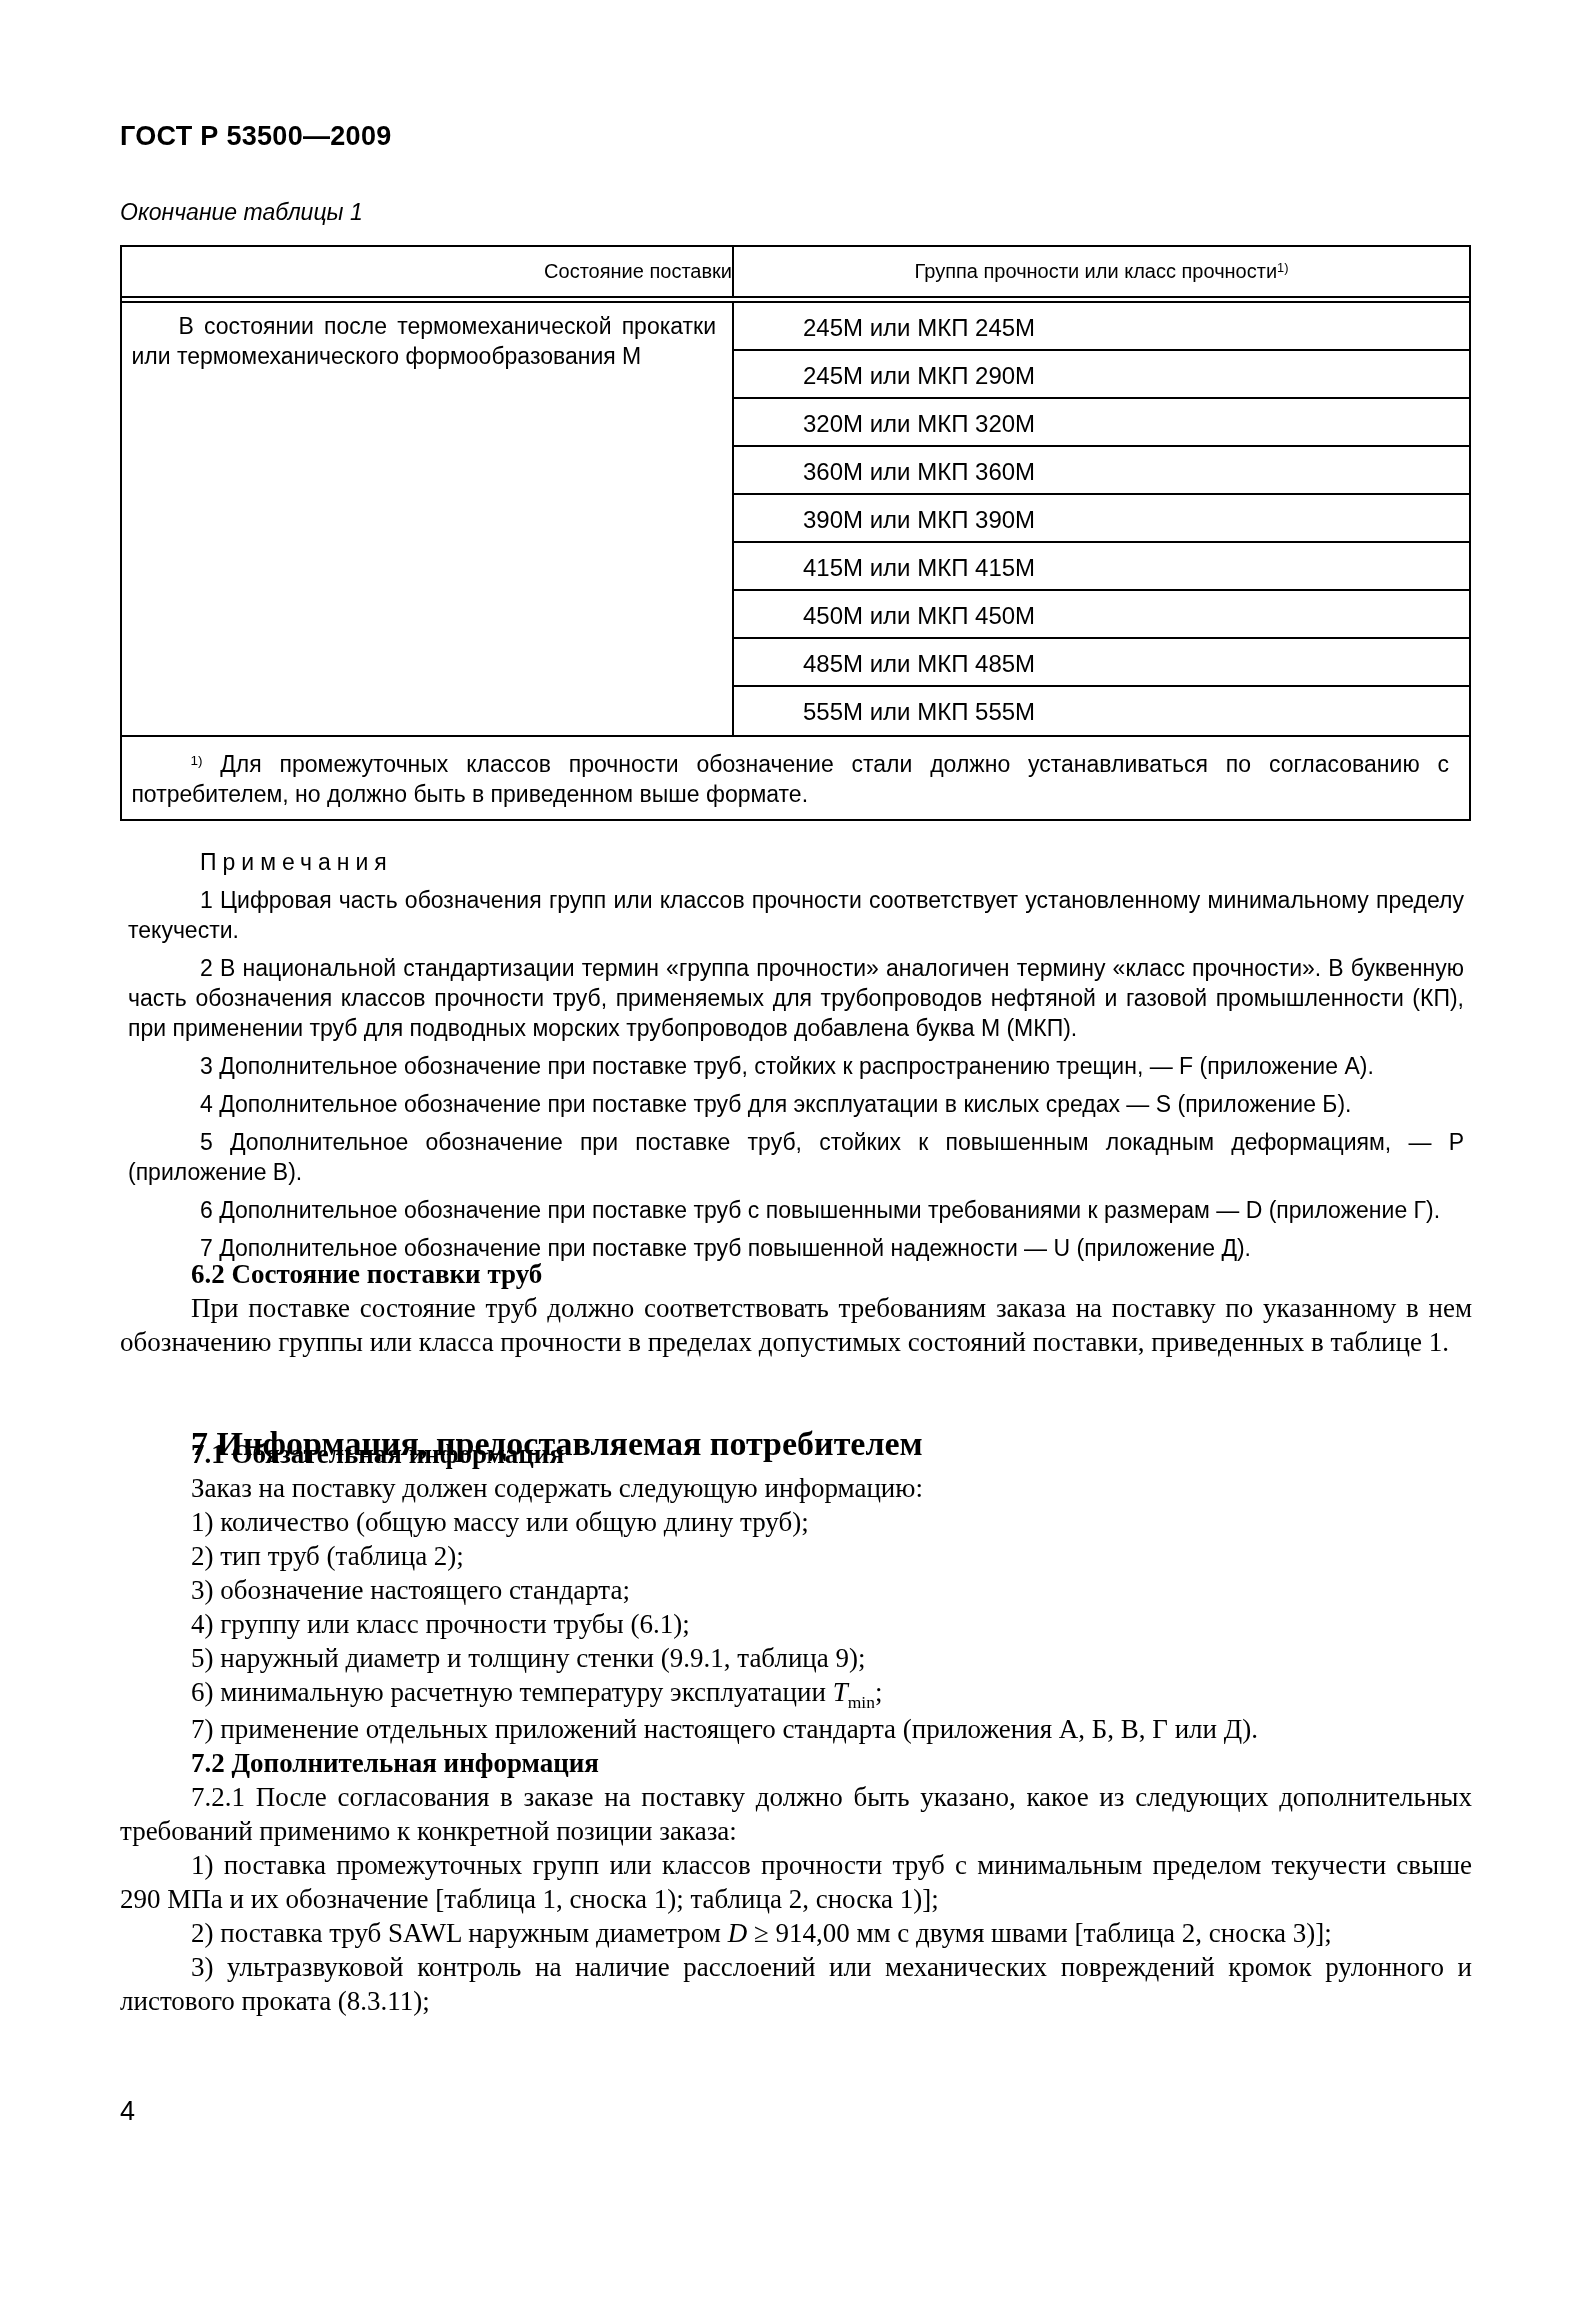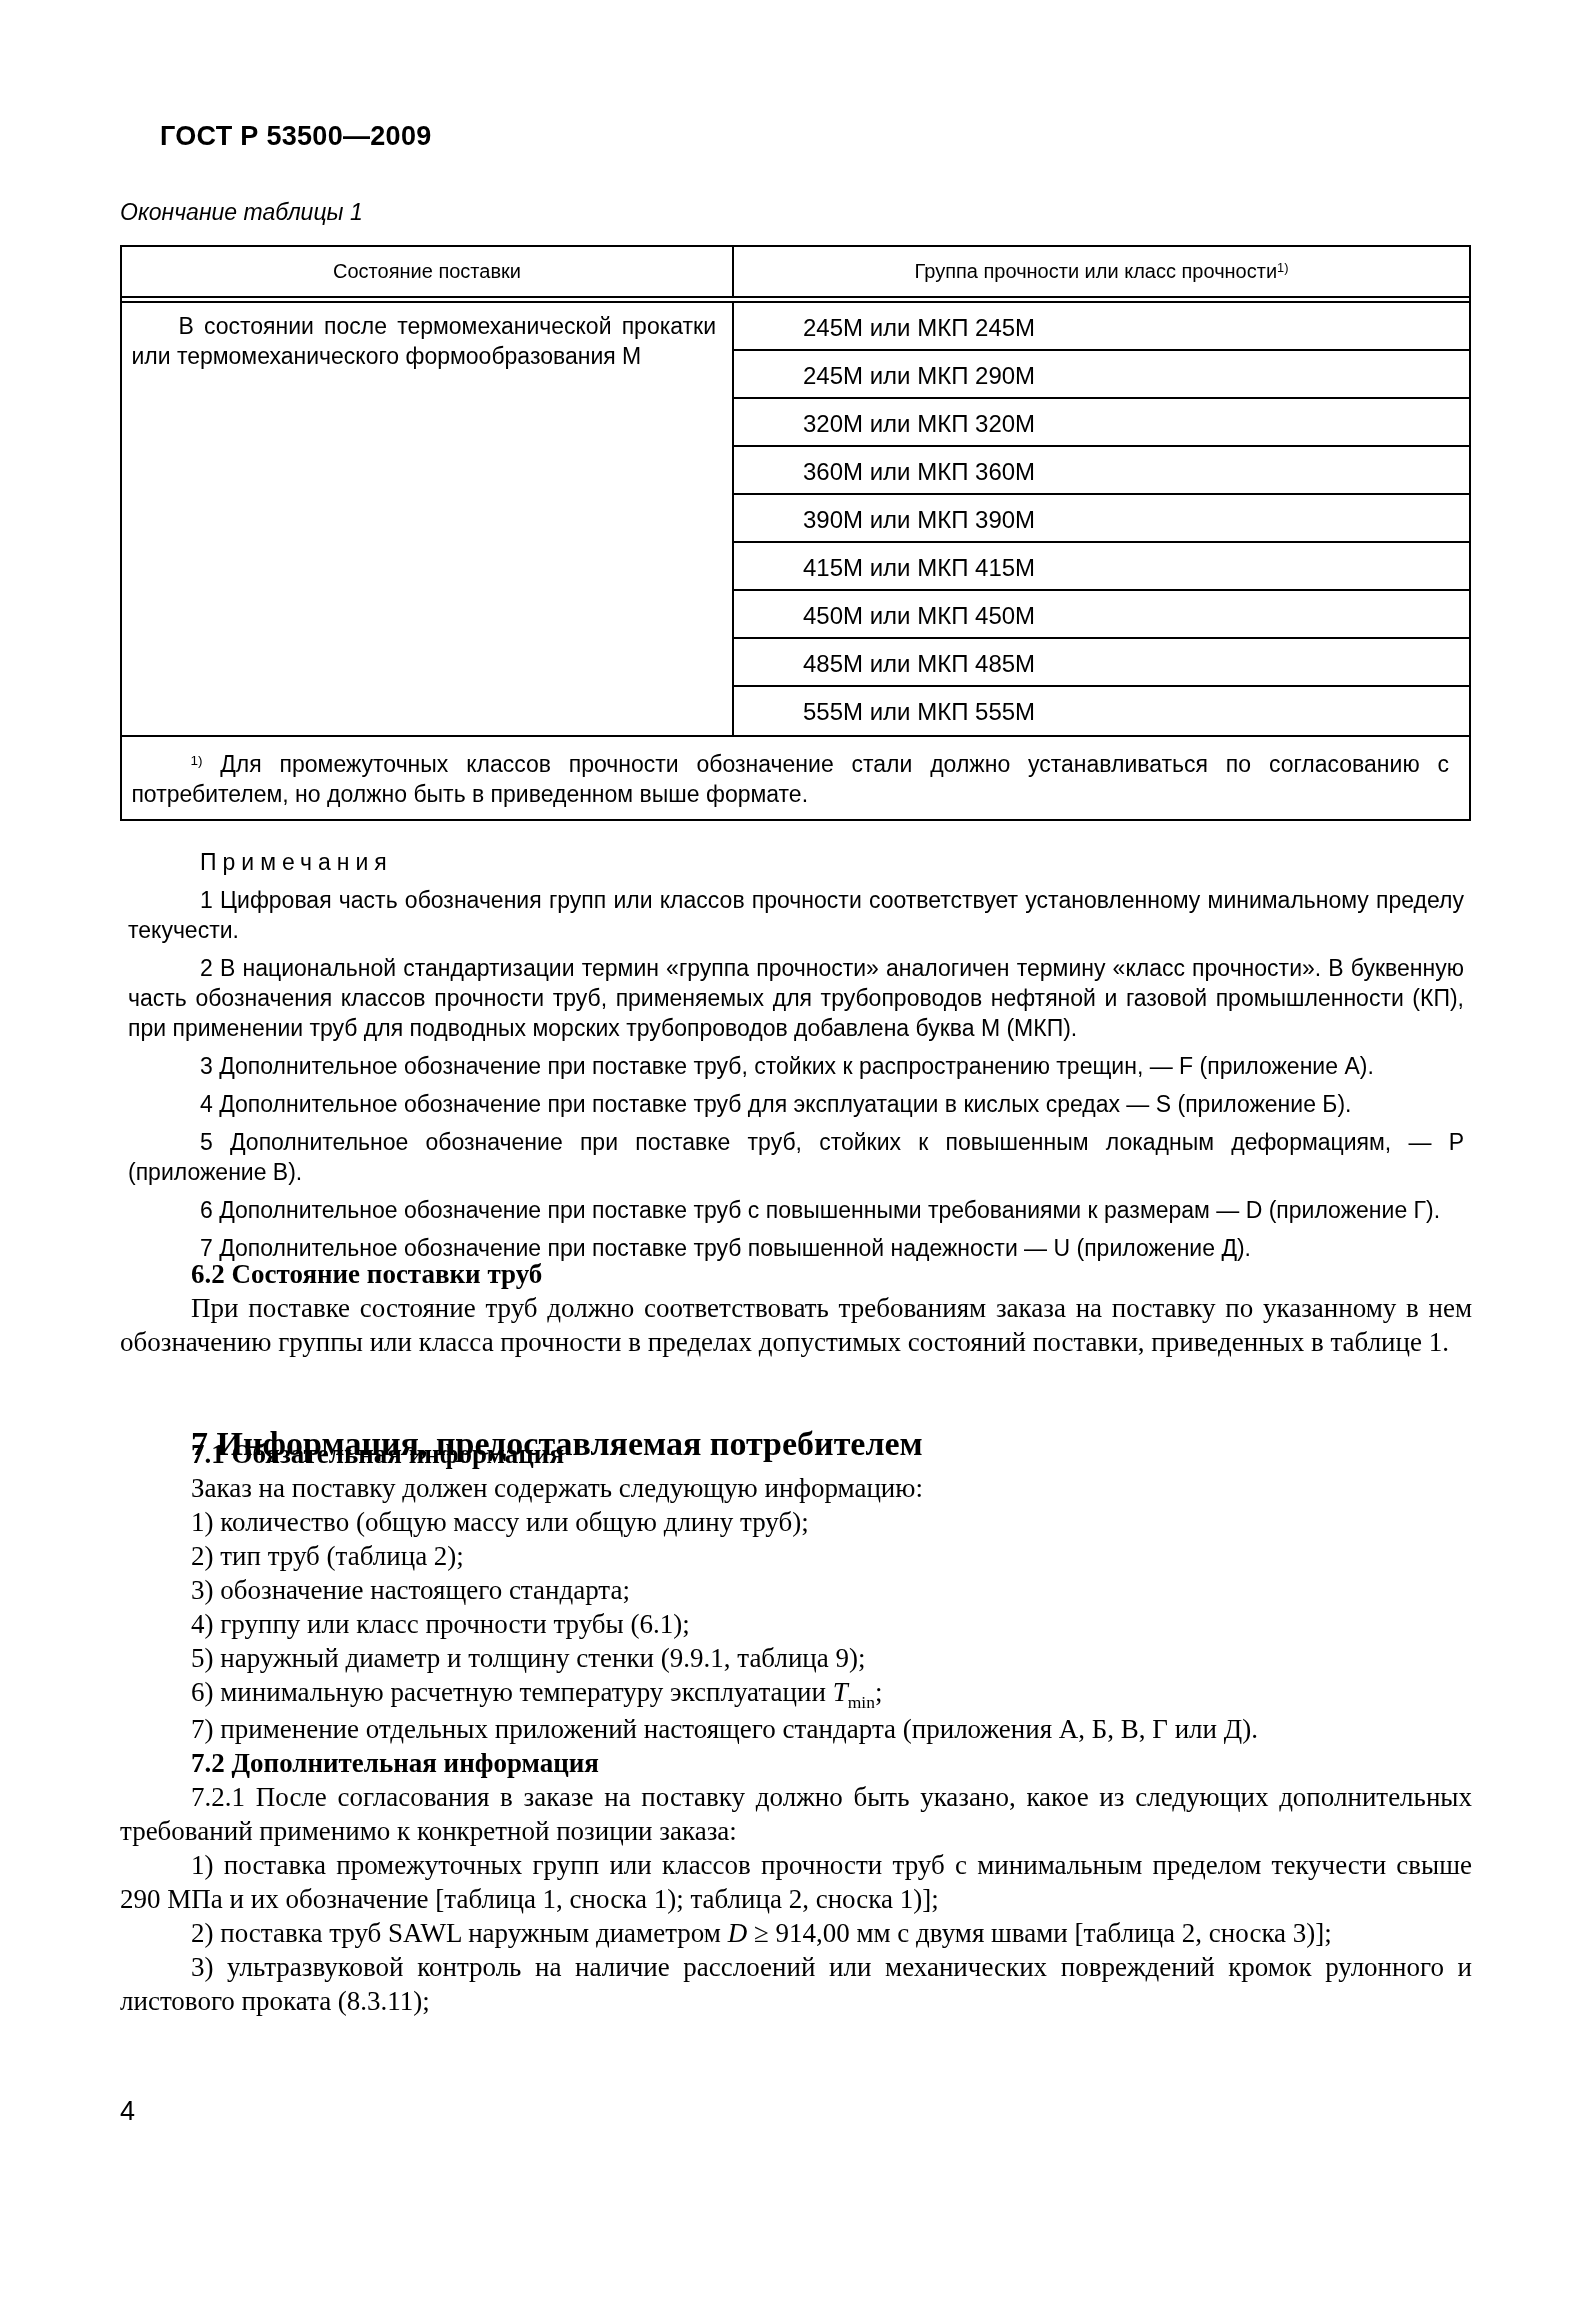--- a/index.html
+++ b/index.html
@@ -1,27 +1,27 @@
 <!DOCTYPE html>
 <html style="font-size:10.8px"><head>
 <meta charset="utf-8">
 <style>
   html, body { margin: 0; padding: 0; background: #ffffff; }
   body { width: 1592px; height: 2307px; position: relative; overflow: hidden;
          font-family: "Liberation Sans", sans-serif; color: #000; }
   .abs { position: absolute; }
-  .doc-code { left: 120px; top: 121px; font-size: 27px; font-weight: bold; letter-spacing: 0.3px; margin-left: 40px; }
+  .doc-code { left: 120px; top: 121px; font-size: 27px; font-weight: bold; letter-spacing: 0.3px; }
   .table-caption { left: 120px; top: 199px; font-size: 23px; font-style: italic; }
 
   
   .tbl { left: 120px; top: 245px; width: 1351px; border: 2px solid #000; box-sizing: border-box; }
   .tbl-head { display: flex; height: 49px; border-bottom: 2px solid #000; position: relative; }
   .tbl-head::after { content: ""; position: absolute; left: 0; right: 0; bottom: -6.7px; height: 2px; background: #000; }
   .th { font-size: 20px; display: flex; align-items: center; justify-content: center; box-sizing: border-box; }
-  .th-left { width: 612px; border-right: 2px solid #000; }
+  .th-left { width: 612px; border-right: 2px solid #000; justify-content: flex-end; }
   .th-right { flex: 1; }
   .th sup { font-size: 12.8px; position: relative; top: -2.7px; vertical-align: top; line-height: 1; }
   .tbl-body { display: flex; margin-top: 4.7px; border-bottom: 2px solid #000; }
   .td-left { width: 612px; border-right: 2px solid #000; box-sizing: border-box;
              padding: 8px 16px 0 9.4px; font-size: 23px; line-height: 30px; text-align: justify; }
   .td-left .indent { display: inline-block; width: 47px; }
   .td-right { flex: 1; }
   .grade-row { height: 48px; box-sizing: border-box; border-bottom: 2.7px solid #000;
                font-size: 24px; padding-left: 69px; padding-top: 11px; }
   .grade-row:last-child { border-bottom: none; }

